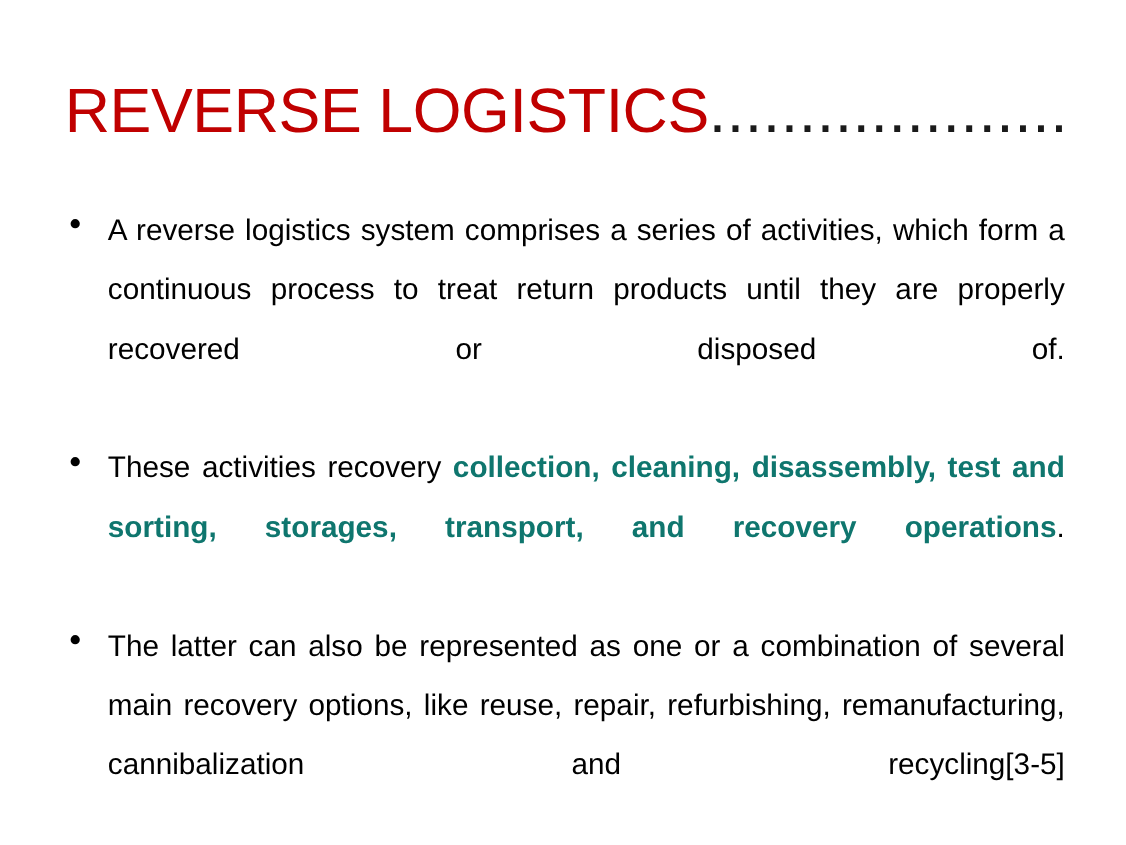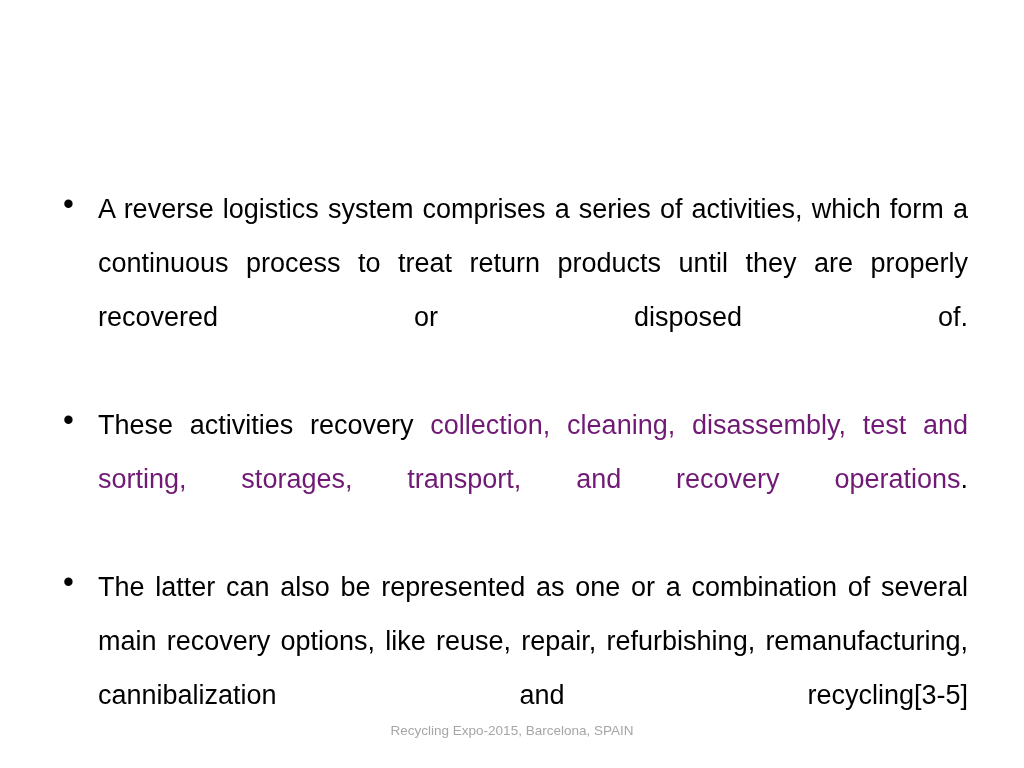--- a/index.html
+++ b/index.html
@@ -86,21 +86,22 @@
     hyphens: none;
   }
   
   .bullet-body::after {
     content: "";
     display: inline-block;
     width: 100%;
   }
 
   .blue {
-    color: #701a75;
+    color: #0f766e;
+    font-weight: bold;
   }
   .black {
     color: #000000;
   }
 
   .sp1 { margin-bottom: 0px; }
 
   
   .footer {
     position: absolute;
@@ -112,35 +113,38 @@
     line-height: 18px;
     color: #A6A6A6;
     font-family: "Liberation Sans", sans-serif;
   }
 </style>
 </head>
 <body>
 
 <div class="slide">
 
+  <div class="title-block">
+    <span class="title-text">REVERSE LOGISTICS</span>
+      <span class="title-dots">....................</span>
+  </div>
 
   <div class="body-block">
 
     <div class="bullet-row sp1">
       <div class="bullet-marker">•</div>
       <div class="bullet-body"><span class="black">A reverse logistics system comprises a series of activities, which form a continuous process to treat return products until they are properly recovered or disposed of.</span></div>
     </div>
 
     <div class="bullet-row sp1">
       <div class="bullet-marker">•</div>
       <div class="bullet-body"><span class="black">These activities recovery </span><span class="blue">collection, cleaning, disassembly, test and sorting, storages, transport, and recovery operations</span><span class="black">.</span></div>
     </div>
 
     <div class="bullet-row">
       <div class="bullet-marker">•</div>
       <div class="bullet-body"><span class="black">The latter can also be represented as one or a combination of several main recovery options, like reuse, repair, refurbishing, remanufacturing, cannibalization and recycling[3-5]</span></div>
     </div>
 
   </div>
 
-  <div class="footer">Recycling Expo-2015, Barcelona, SPAIN</div>
 
 </div>
 
 </body></html>

